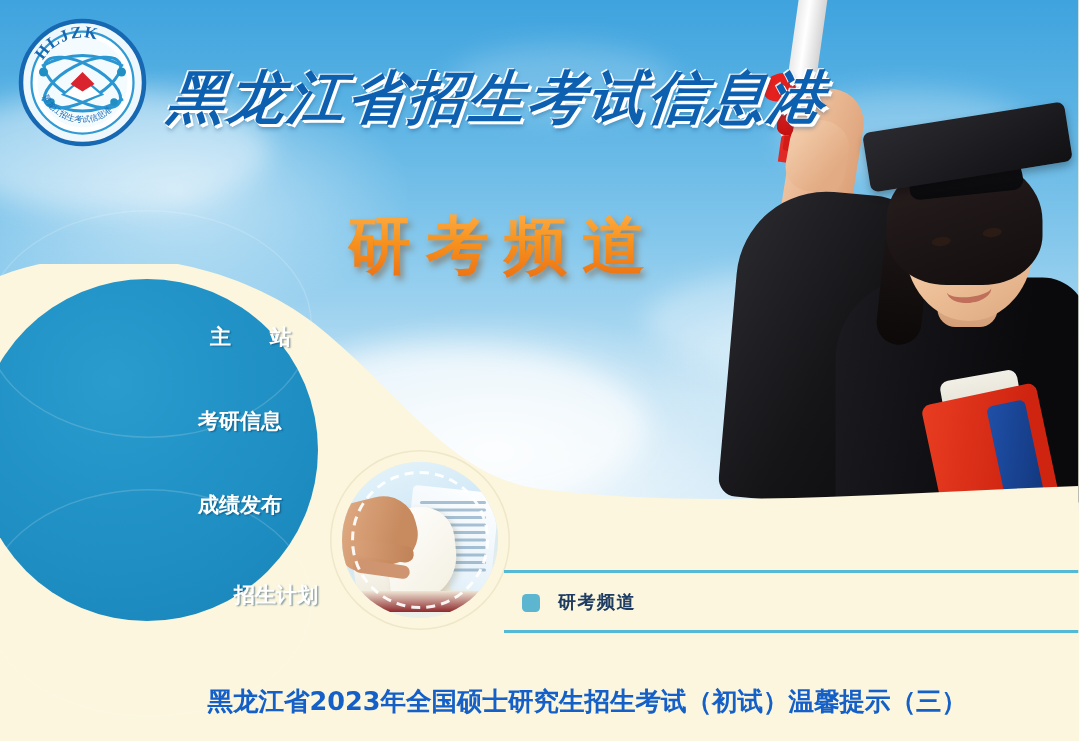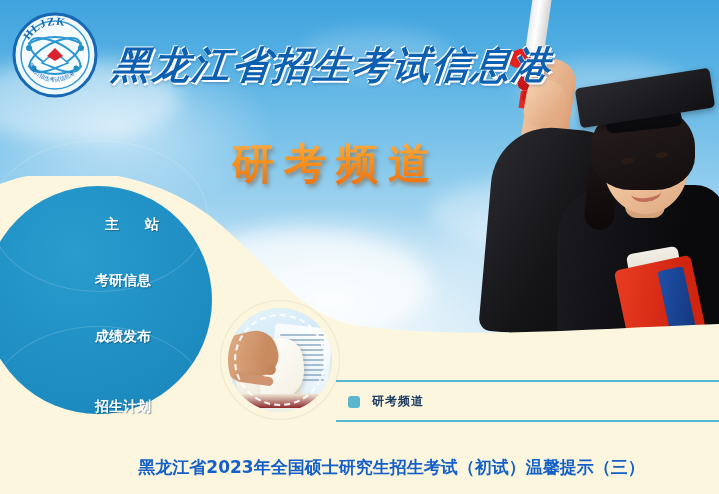--- a/index.html
+++ b/index.html
@@ -169,21 +169,21 @@
   .nav-circle:before{
     content:"";position:absolute;left:6px;top:-46px;width:216px;height:150px;
     border-radius:50%;border:1px solid rgba(255,255,255,.16);
   }
   .nav-circle:after{
     content:"";position:absolute;left:6px;top:140px;width:216px;height:150px;
     border-radius:50%;border:1px solid rgba(255,255,255,.16);
   }
   .nav-list{position:absolute;left:0;top:0;width:228px;height:228px;}
   .nav-item{
-    position:absolute;left:74px;width:130px;text-align:center;
+    position:absolute;left:74px;width:130px;text-align:right;
     color:#ffffff;font-weight:bold;font-size:14px;
     font-family:"DejaVu Sans","Liberation Sans",sans-serif;
     text-shadow:1px 1px 1px rgba(0,50,85,.45);
     cursor:pointer;white-space:nowrap;
   }
   .nav-item.wide{letter-spacing:6px;left:86px;}
 
   
   .book-circle{
     position:absolute;left:228px;top:308px;width:104px;height:104px;border-radius:50%;
@@ -320,21 +320,21 @@
   <div class="banner-heading">研考频道</div>
 
   <div class="cream"></div>
   <div class="cream-lower"></div>
 
   <div class="nav-circle">
     <div class="nav-list">
       <div class="nav-item wide" style="top:30px;">主　站</div>
       <div class="nav-item" style="top:86px;">考研信息</div>
       <div class="nav-item" style="top:142px;">成绩发布</div>
-      <div class="nav-item" style="top:212px;">招生计划</div>
+      <div class="nav-item" style="top:202px;margin-left:24px;">招生计划</div>
     </div>
   </div>
 
   <div class="book-circle">
     <div class="page-right"></div>
     <div class="lines">
       <i></i>
         <i></i>
         <i></i>
         <i></i>

